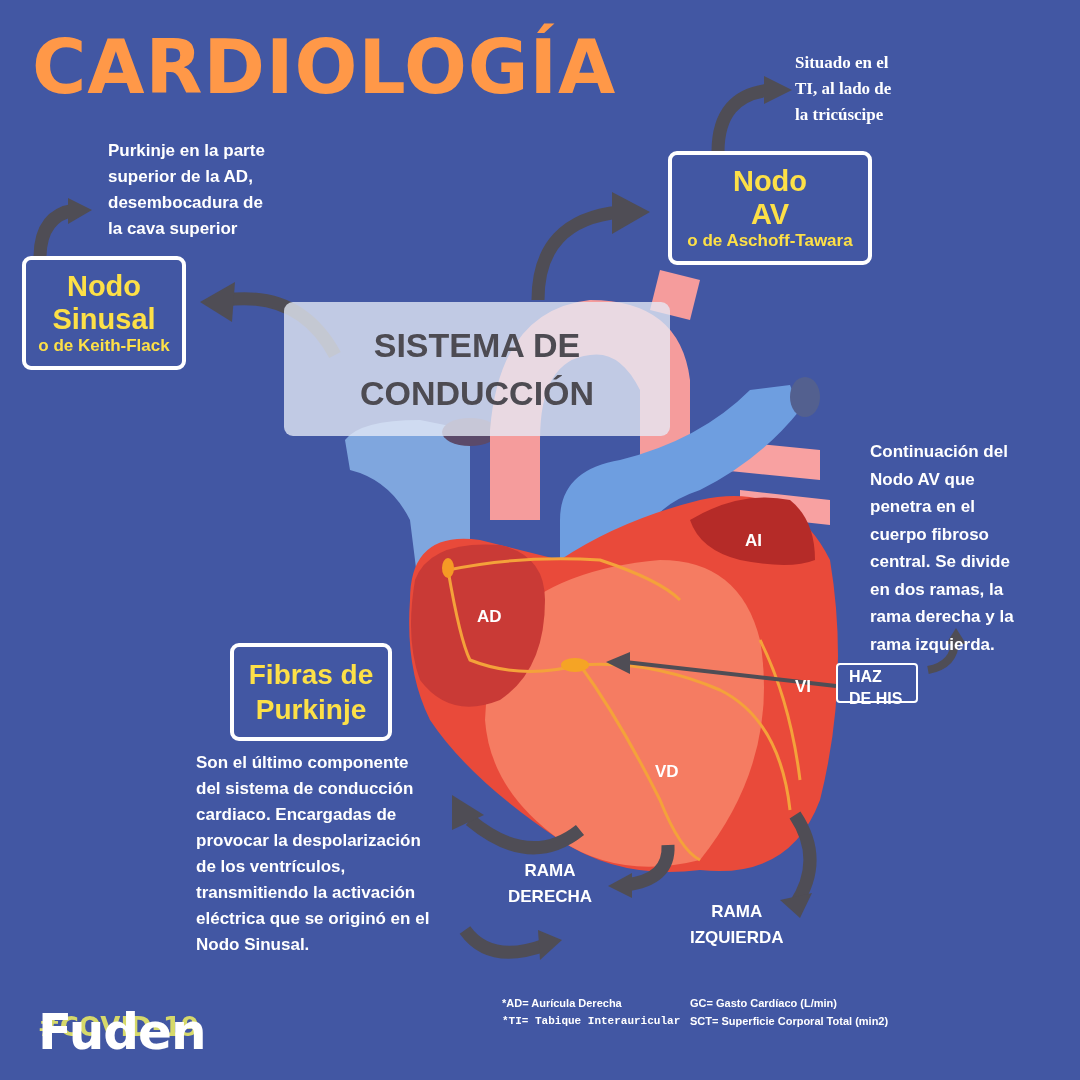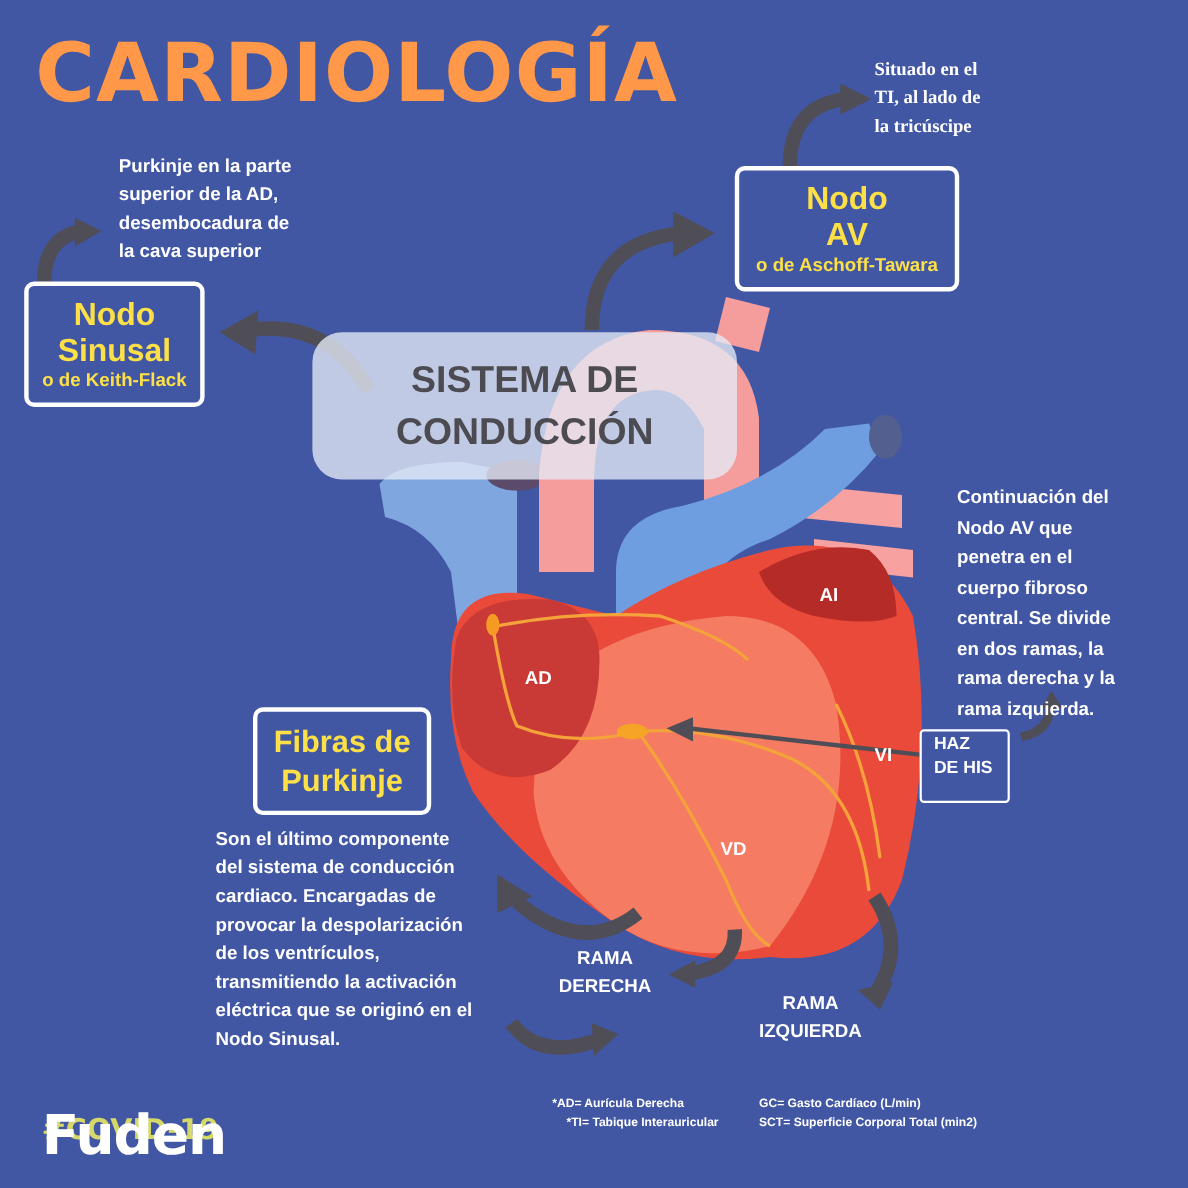--- a/index.html
+++ b/index.html
@@ -36,21 +36,21 @@
     display: flex;
     flex-direction: column;
     justify-content: center;
     align-items: center;
   }
   .node-main { font-size: 29px; line-height: 33px; white-space: pre-line; }
   .node-sub { font-size: 17px; line-height: 20px; }
   .center-box {
     left: 284px; top: 302px; width: 386px; height: 134px;
     background: rgba(230,234,246,0.78);
-    border-radius: 27px;
+    border-radius: 9px;
     display: flex; align-items: center; justify-content: center;
     text-align: center;
     color: #4d4b52;
     font-weight: bold;
     font-size: 34px;
     line-height: 48px;
     white-space: pre-line;
   }
   .heart-label {
     font-weight: bold;
@@ -58,21 +58,21 @@
     color: #ffffff;
   }
   .rama {
     font-weight: bold;
     font-size: 17px;
     line-height: 26px;
     text-align: center;
     white-space: pre-line;
   }
   .his-box {
-    left: 836px; top: 663px; width: 82px; height: 67px;
+    left: 836px; top: 663px; width: 82px; height: 40px;
     border: 2px solid #ffffff;
     border-radius: 4px;
     font-weight: bold;
     font-size: 16px;
     line-height: 22px;
     padding: 1px 0 0 11px;
     white-space: pre-line;
   }
   .covid {
     left: 38px; top: 1012px;
@@ -220,15 +220,15 @@
 
 <div class="abs rama" style="left:508px; top:858px;">RAMA
 DERECHA</div>
 <div class="abs rama" style="left:690px; top:899px;">RAMA
 IZQUIERDA</div>
 
 <div class="abs covid">#COVID-19</div>
 <div class="abs logo">Fuden</div>
 
 <div class="abs foot" style="left:502px; top:994px;">*AD= Aurícula Derecha</div>
-<div class="abs foot" style="left:515px; top:1012px;">*TI= Tabique Interauricular</div>
+<div class="abs foot" style="left:502px; top:1012px;font-family:Liberation Mono, monospace;">*TI= Tabique Interauricular</div>
 <div class="abs foot" style="left:690px; top:994px;text-align:right;">GC= Gasto Cardíaco (L/min)</div>
 <div class="abs foot" style="left:690px; top:1012px;">SCT= Superficie Corporal Total (min2)</div>
 
 </body></html>

